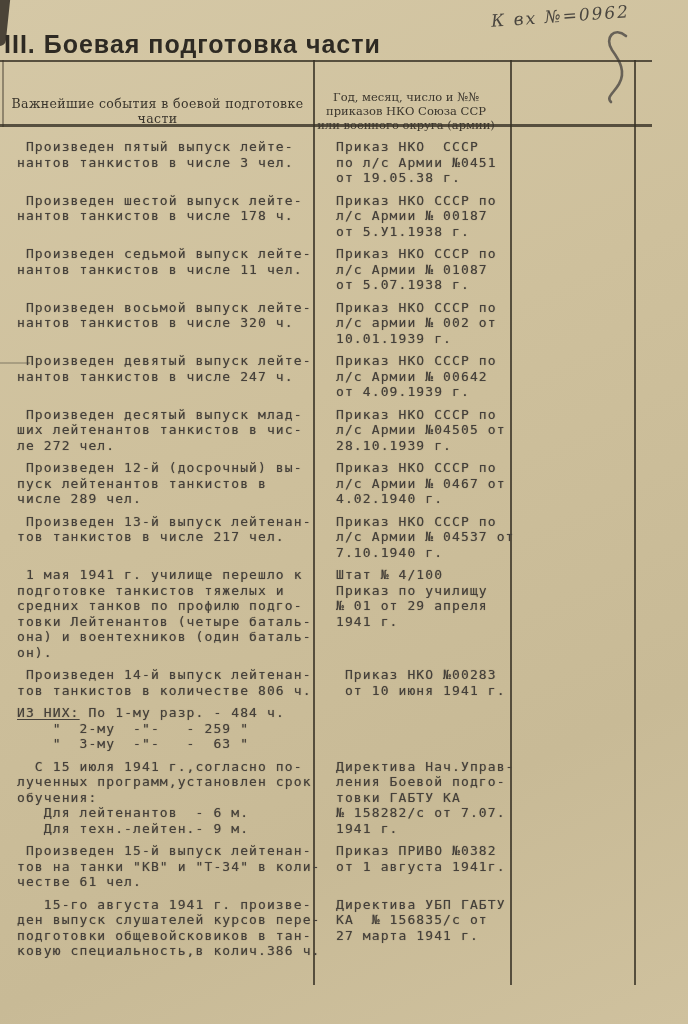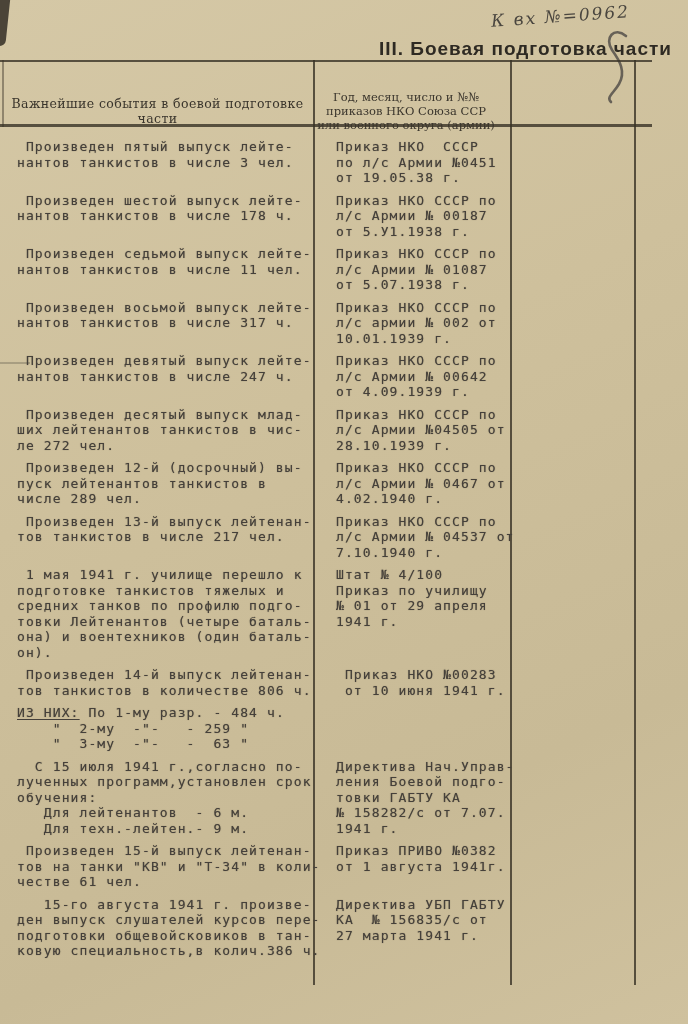--- a/index.html
+++ b/index.html
@@ -23,24 +23,24 @@
   
   .stamp{
     position:absolute;right:58px;top:6px;
     font-family:"DejaVu Serif",serif;font-style:italic;
     font-size:17px;letter-spacing:2px;color:#4a463f;
     transform:rotate(-4deg);white-space:nowrap;
   }
   .pen-mark{position:absolute;left:600px;top:28px;}
   
   .title{
-    position:absolute;left:0;top:26px;width:660px;margin:12px;
-    text-align:right;
+    position:absolute;left:0;top:26px;width:660px;margin:4px;
+    text-align:left;
     font-family:"Liberation Sans",sans-serif;
-    font-weight:bold;font-size:19px;letter-spacing:1px;color:#2e2a23;
+    font-weight:bold;font-size:25px;letter-spacing:1px;color:#2e2a23;
   }
   
   .hline,.vline{position:absolute;background:rgba(56,50,38,.8);}
   .hline.top{left:0;top:60px;width:652px;height:2px;}
   .hline.headbottom{left:0;top:124px;width:652px;height:3px;}
   .vline{width:2px;top:60px;height:925px;}
   .vline.v0{left:2px;height:67px;opacity:.55;}
   .vline.v1{left:313px;}
   .vline.v2{left:510px;}
   .vline.v3{left:634px;}
@@ -114,21 +114,21 @@
   <div class="row">
     <div class="cell event"><span class="etext"> Произведен седьмой выпуск лейте-
 нантов танкистов в числе 11 чел.</span></div>
     <div class="cell order">Приказ НКО СССР по
 л/с Армии № 01087
 от 5.07.1938 г.</div>
   </div>
 
   <div class="row">
     <div class="cell event"><span class="etext"> Произведен восьмой выпуск лейте-
-нантов танкистов в числе 317 ч.</span></div>
+нантов танкистов в числе 320 ч.</span></div>
     <div class="cell order">Приказ НКО СССР по
 л/с армии № 002 от
 10.01.1939 г.</div>
   </div>
 
   <div class="row">
     <div class="cell event"><span class="etext"> Произведен девятый выпуск лейте-
 нантов танкистов в числе 247 ч.</span></div>
     <div class="cell order">Приказ НКО СССР по
 л/с Армии № 00642

